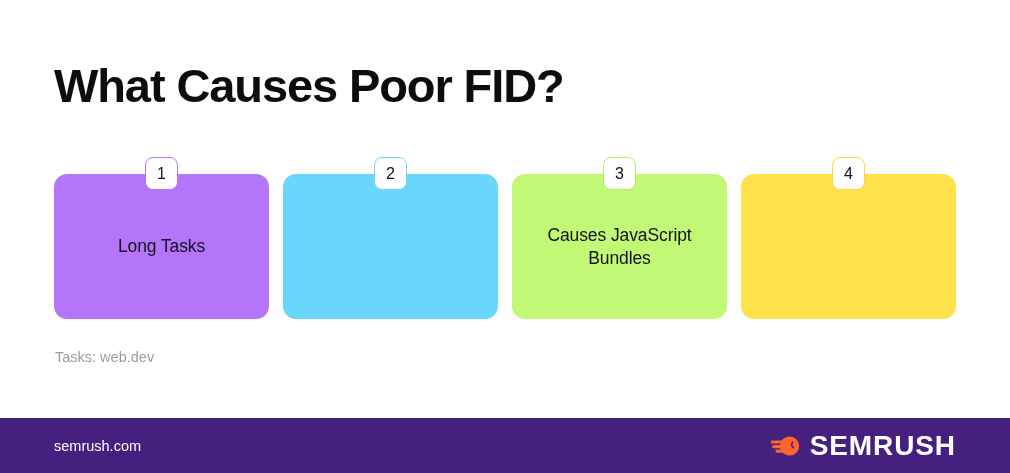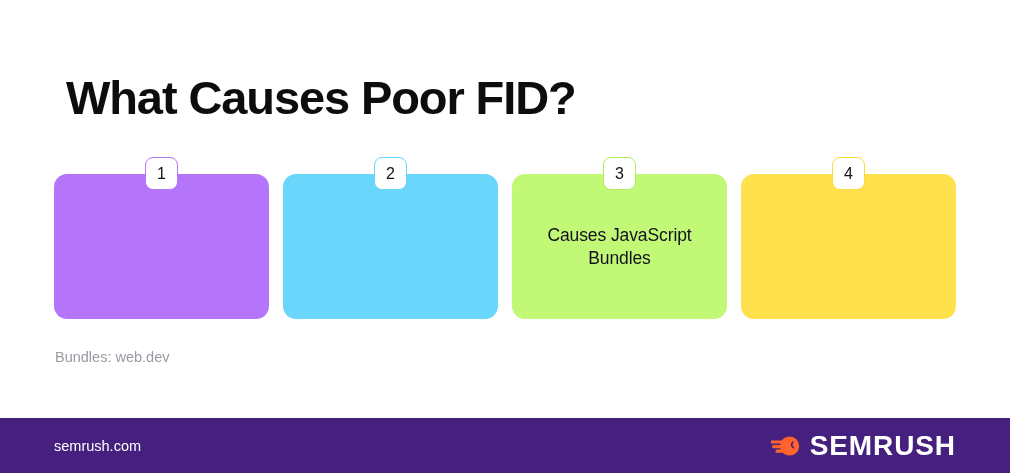--- a/index.html
+++ b/index.html
@@ -25,21 +25,21 @@
     left: 0;
     top: 0;
     width: 1010px;
     height: 418px;
     background: #ffffff;
   }
   .title {
     position: absolute;
     left: 54px;
     top: 58px;
-    margin: 12px;
+    margin: 0;
     font-size: 47px;
     line-height: 56px;
     font-weight: 700;
     letter-spacing: -1.1px;
     color: #0d0d0d;
     font-family: "Liberation Sans", sans-serif;
   }
   .cards {
     position: absolute;
     left: 54px;
@@ -145,20 +145,21 @@
   <div class="content-area">
 
     <h1 class="title">What Causes Poor FID?</h1>
 
     <div class="cards">
 
       <div class="card" style="background: rgb(181, 117, 250);">
         <div class="badge" style="border-color: rgb(181, 117, 250);">
           <span class="badge-text">1</span>
         </div>
+        <div class="card-label">Long Tasks</div>
       </div>
 
       <div class="card" style="background: rgb(106, 214, 251);">
         <div class="badge" style="border-color: rgb(106, 214, 251);">
           <span class="badge-text">2</span>
         </div>
       </div>
 
       <div class="card" style="background: rgb(193, 248, 118);">
         <div class="badge" style="border-color: rgb(178, 236, 95);">
@@ -169,21 +170,21 @@
       </div>
 
       <div class="card" style="background: rgb(255, 225, 77);">
         <div class="badge" style="border-color: rgb(255, 217, 59);">
           <span class="badge-text">4</span>
         </div>
       </div>
 
     </div>
 
-    <div class="source">Bundles: web.dev</div>
+    <div class="source">Tasks: web.dev</div>
 
   </div>
 
   <div class="footer" style="background: rgb(69, 32, 126);">
     <div class="footer-url">semrush.com</div>
     <div class="brand">
       <svg class="brand-mark" viewBox="0 0 30 22">
         <g fill="#ff642d">
           <path d="M0.5 5.4 H12.2 a1.6 1.6 0 0 1 0 3.2 H0.5 a1.6 1.6 0 0 1 0-3.2 Z"></path>
           <path d="M2.6 10.0 H11.4 a1.6 1.6 0 0 1 0 3.2 H2.6 a1.6 1.6 0 0 1 0-3.2 Z"></path>

